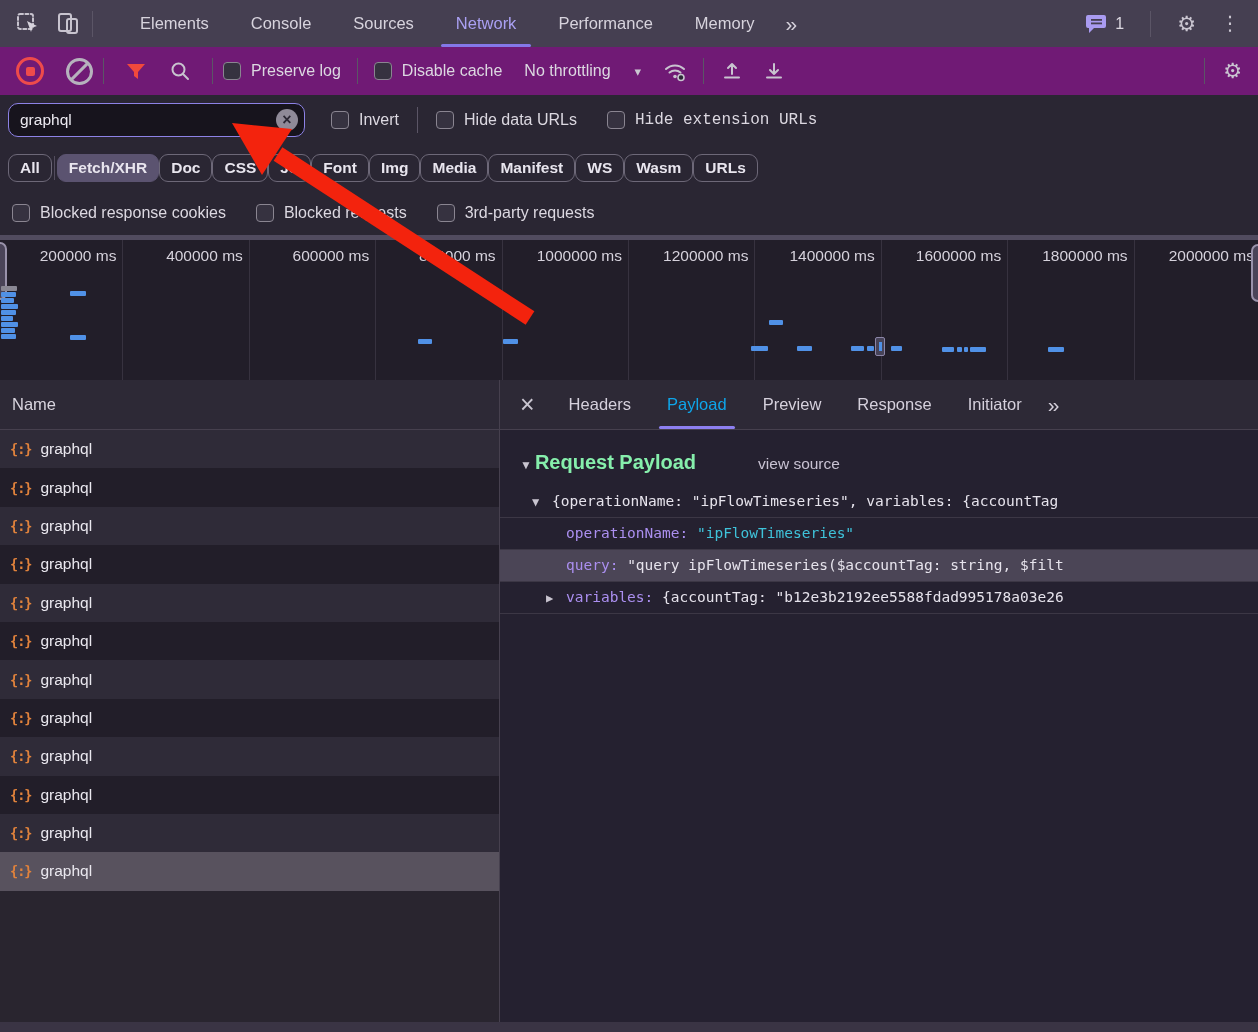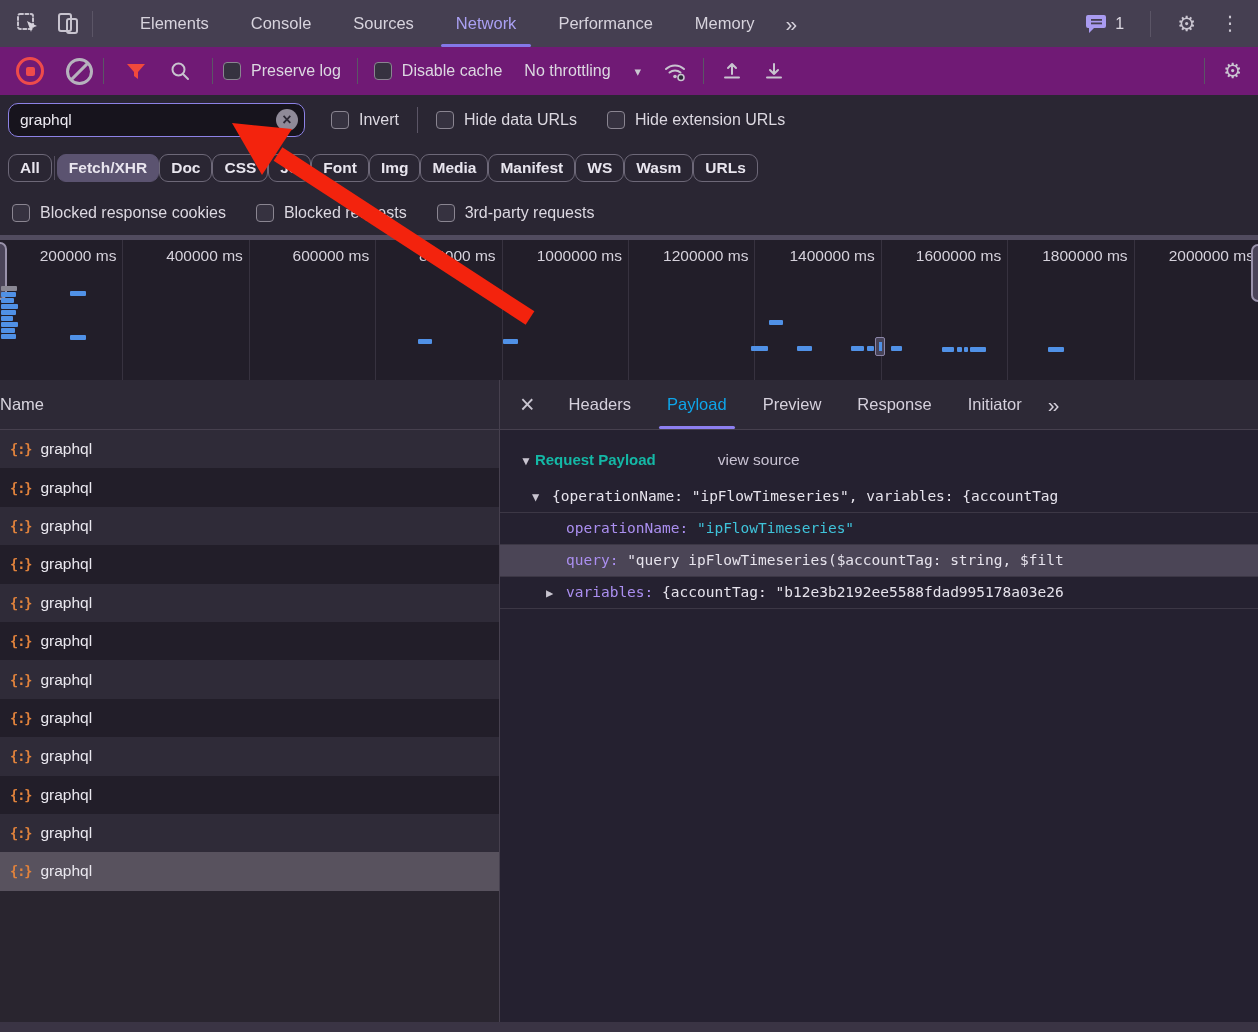--- a/index.html
+++ b/index.html
@@ -50,39 +50,39 @@
   .tl-cols{display:flex;height:100%;justify-content:center;}
   .tl-col{width:126.4px;flex:none;border-right:1px solid #37323f;box-sizing:border-box;text-align:right;padding-top:7px;}
   .tick-label{font-size:15.5px;color:#d6d2dc;padding-right:6px;white-space:nowrap;}
   .blip{position:absolute;height:5px;border-radius:1px;background:#5091e6;}
   .tl-marker{position:absolute;width:10px;height:19px;background:#474358;border:1px solid #8c86a8;border-radius:2px;box-sizing:border-box;}
   .tl-marker::after{content:"";position:absolute;left:2.5px;top:4px;width:3px;height:9px;background:#5091e6;}
   .tl-handle{position:absolute;width:14px;height:58px;background:#4a4458;border:2px solid #9992aa;border-radius:7px;box-sizing:border-box;}
   
   .main{display:flex;height:647px;position:relative;}
   .left-panel{width:500px;flex:none;background:#29252f;border-right:1px solid #46404e;display:flex;flex-direction:column;box-sizing:border-box;}
-  .name-header{height:49px;background:#2d2936;border-bottom:1px solid #46404e;color:#d8d4de;font-size:16.5px;display:flex;align-items:center;padding-left:0;flex:none;}
+  .name-header{height:49px;background:#2d2936;border-bottom:1px solid #46404e;color:#d8d4de;font-size:16.5px;display:flex;align-items:center;padding-left:12px;flex:none;}
   .req-rows{flex:none;}
   .req-row{height:38.4px;display:flex;align-items:center;padding-left:10px;font-size:15.5px;color:#eae8ef;box-sizing:border-box;}
   .req-row:nth-child(odd){background:#2f2b38;}
   .req-row:nth-child(even){background:#221e29;}
   .req-row.selected{background:#58525e;}
   .json-icon{font-family:"DejaVu Sans Mono",monospace;font-weight:bold;font-size:13.5px;color:#e0823c;margin-right:9px;letter-spacing:-1px;}
   
   .right-panel{flex:1;background:#252130;display:flex;flex-direction:column;overflow:hidden;min-width:0;}
   .detail-tabs{height:49px;background:#2d2936;border-bottom:1px solid #46404e;display:flex;align-items:center;flex:none;}
   .close-x{font-size:25px;color:#c9c5d0;padding:0 16px 0 20px;line-height:49px;}
   .dtab{padding:0 18px;line-height:49px;height:49px;font-size:16.5px;color:#d5d0dc;position:relative;white-space:nowrap;}
   .dtab.active{color:#0ea5e9;}
   .dtab.active::after{content:"";position:absolute;left:10px;right:10px;bottom:0;height:3px;background:#8d7ff0;border-radius:2px;}
   .dmore{font-size:21px;color:#d5d0dc;padding:0 8px;}
   
   .payload-head{display:flex;align-items:baseline;padding:21px 0 12px 20px;}
   .tri{font-size:12px;color:#c9c5d0;margin-right:3px;}
-  .payload-title{font-size:15px;font-weight:bold;color:#14b8a6;}
+  .payload-title{font-size:20px;font-weight:bold;color:#86efac;}
   .view-source{font-size:15.5px;color:#c8c2d2;margin-left:62px;}
   .code{font-family:"DejaVu Sans Mono",monospace;font-size:14.5px;line-height:31px;color:#e6e3ec;white-space:nowrap;overflow:hidden;}
   .sumline{padding-left:52px;position:relative;}
   .sumline .tri{position:absolute;left:32px;top:1px;}
   .kvrow{padding-left:66px;border-bottom:1px solid #3c3745;position:relative;}
   .kvrow.first{border-top:1px solid #3c3745;}
   .kvrow.hl{background:#4b4556;}
   .kvrow .tri{position:absolute;left:46px;top:1px;}
   .key{color:#ab8ff0;}
   .cyan{color:#3fc3da;}
@@ -197,21 +197,21 @@
   </span>
   <span class="cb-item" style="margin-left:26px;">
     <span class="cb"></span>
     <span>Invert</span>
   </span>
   <span class="vdiv" style="margin:0 18px;"></span>
   <span class="cb-item">
     <span class="cb"></span>
     <span>Hide data URLs</span>
   </span>
-  <span class="cb-item" style="margin-left:30px;">
+  <span class="cb-item" style="margin-left:30px;font-family:Liberation Mono, monospace;">
     <span class="cb"></span>
     <span>Hide extension URLs</span>
   </span>
 </div>
 
 <div class="chiprow" id="chip-row">
     <span class="chip">All</span>
     <span class="chip-div"></span>
     <span class="chip selected">Fetch/XHR</span>
     <span class="chip">Doc</span>

